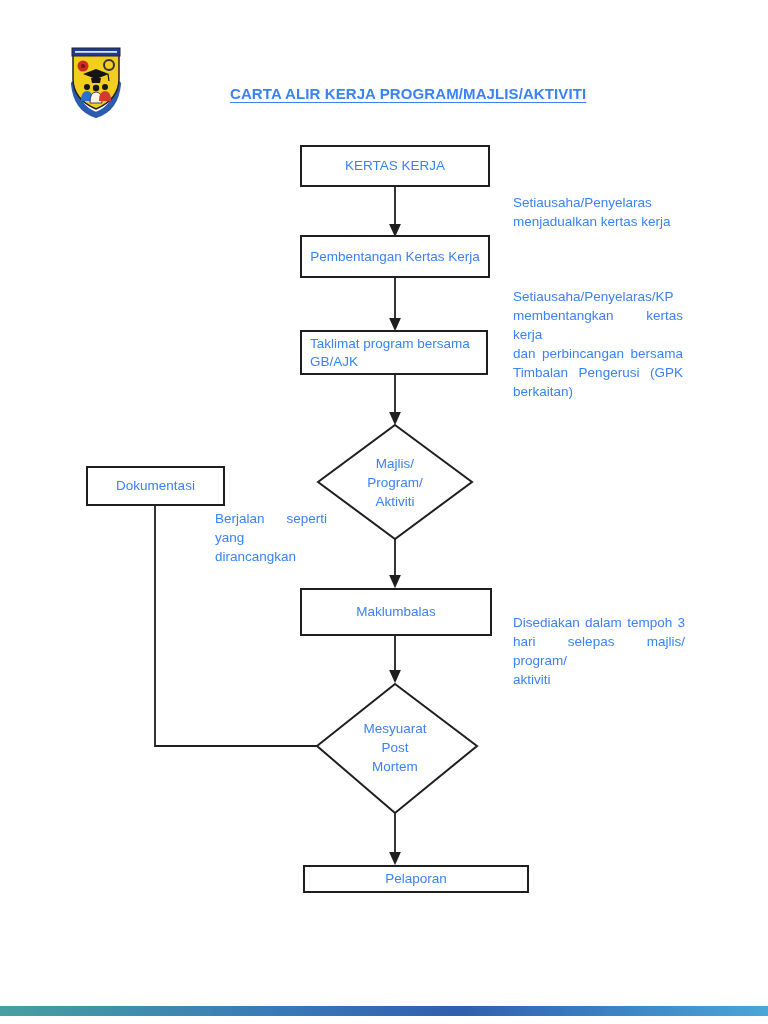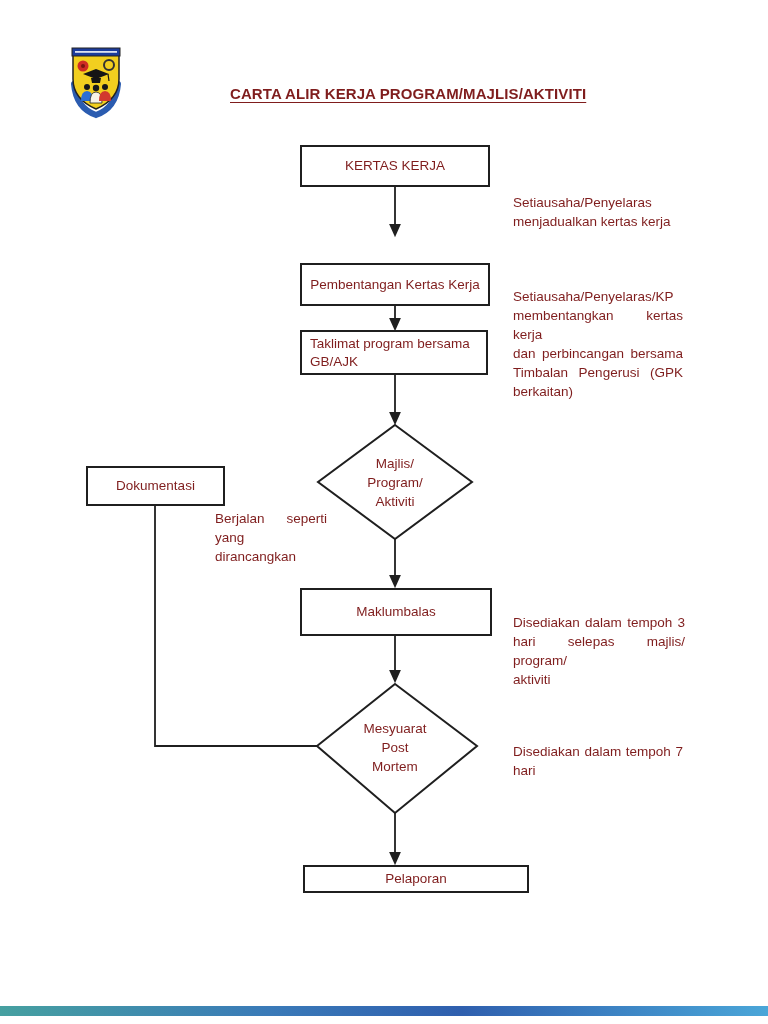--- a/index.html
+++ b/index.html
@@ -1,18 +1,18 @@
 <!DOCTYPE html>
 <html><head>
 <meta charset="utf-8">
 <style>
   html,body{margin:0;padding:0;background:#ffffff;}
   .page{
     position:relative;width:768px;height:1024px;background:#ffffff;
-    font-family:"Liberation Sans", sans-serif;color:#7f1d1d;overflow:hidden;
+    font-family:"Liberation Sans", sans-serif;color:#3b82f6;overflow:hidden;
   }
   .svg-layer{position:absolute;left:0;top:0;width:768px;height:1024px;pointer-events:none;}
   .doc-title{
     position:absolute;left:230px;top:85px;width:330px;
     font-size:15px;font-weight:bold;text-decoration:underline;
     text-underline-offset:3px;letter-spacing:0.1px;white-space:nowrap;
   }
   .node{
     position:absolute;border:2px solid #1f1f1f;background:#ffffff;
     display:flex;align-items:center;justify-content:center;
@@ -81,21 +81,21 @@
     <circle cx="37" cy="41" r="3" fill="#16181c"></circle>
     <path d="M31 55 Q31 45 37 45 Q43 45 43 55 Z" fill="#d23a2e"></path>
   </svg>
 
   <div class="doc-title">CARTA ALIR KERJA PROGRAM/MAJLIS/AKTIVITI</div>
 
   <div class="node" style="left:300px;top:145px;width:190px;height:42px;">
     <span>KERTAS KERJA</span>
   </div>
 
-  <div class="node" style="left:300px;top:235px;width:190px;height:43px;margin-top:28px;">
+  <div class="node" style="left:300px;top:235px;width:190px;height:43px;">
     <span>Pembentangan Kertas Kerja</span>
   </div>
 
   <div class="node" style="left:300px;top:330px;width:188px;height:45px;">
     <span>Taklimat program bersama GB/AJK</span>
   </div>
 
   <div class="node" style="left:300px;top:588px;width:192px;height:48px;">
     <span>Maklumbalas</span>
   </div>
@@ -138,20 +138,16 @@
     <span class="ln">yang dirancangkan</span>
   </div>
 
 
   <div class="ann" style="left:513px;top:613px;width:172px;">
     <span class="ln j">Disediakan dalam tempoh 3</span>
     <span class="ln j">hari selepas majlis/ program/</span>
     <span class="ln">aktiviti</span>
   </div>
 
-  <div class="ann" style="left:513px;top:742px;width:170px;">
-    <span class="ln j">Disediakan dalam tempoh 7</span>
-    <span class="ln">hari</span>
-  </div>
 
   <div class="footer-bar"></div>
 
 </div>
 
 </body></html>

